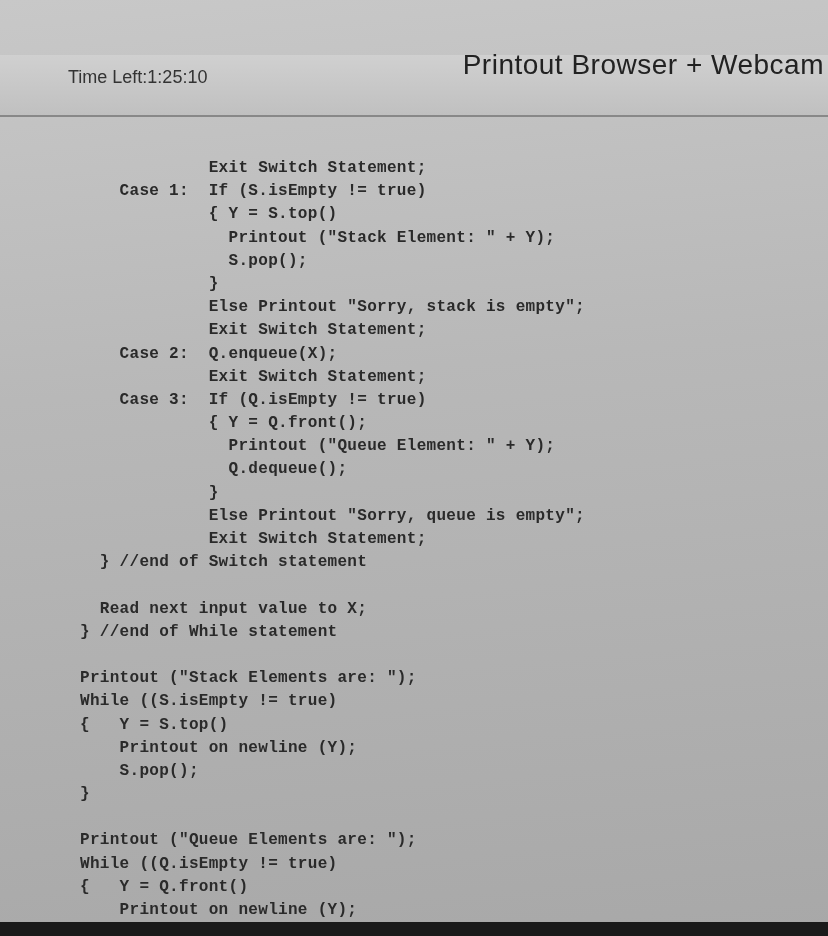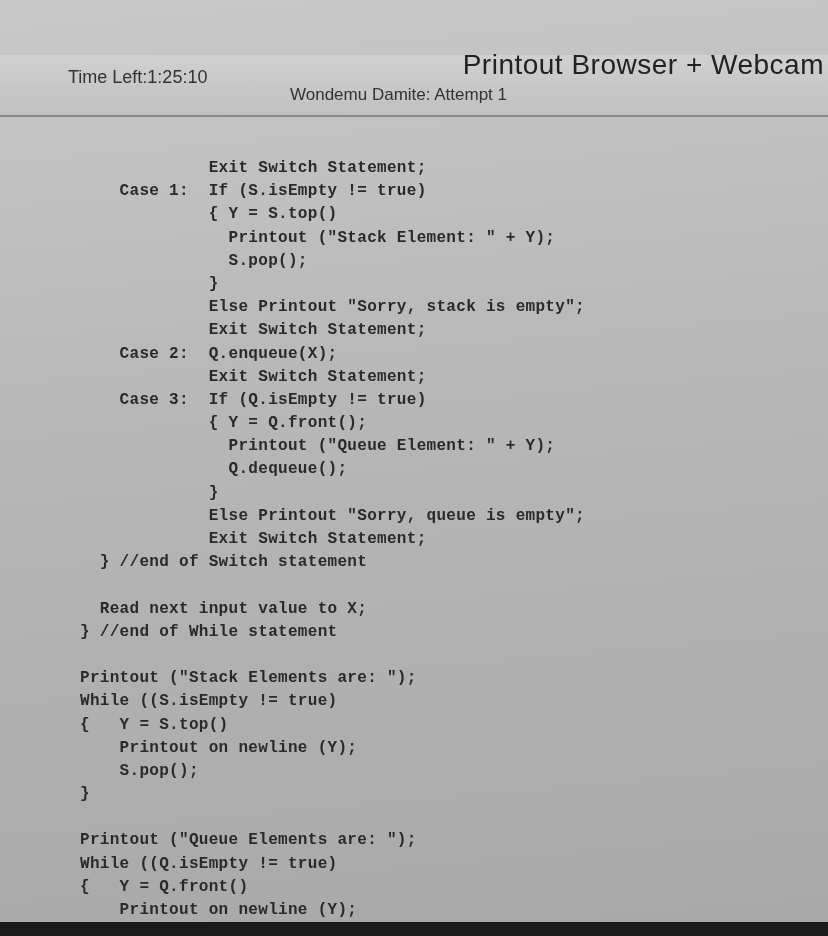--- a/index.html
+++ b/index.html
@@ -72,21 +72,20 @@
 </head>
 <body>
 
 <div class="outer">
 
   <div class="header">
     <div class="header-top">Printout Browser + Webcam</div>
     <div class="time-left">
       <span>Time Left:</span><span>1:25:10</span>
     </div>
-    <div class="subtitle">Wondemu Damite: Attempt 1</div>
   </div>
 
   <div class="code-area" id="code-block">             Exit Switch Statement;
     Case 1:  If (S.isEmpty != true)
              { Y = S.top()
                Printout ("Stack Element: " + Y);
                S.pop();
              }
              Else Printout "Sorry, stack is empty";
              Exit Switch Statement;

